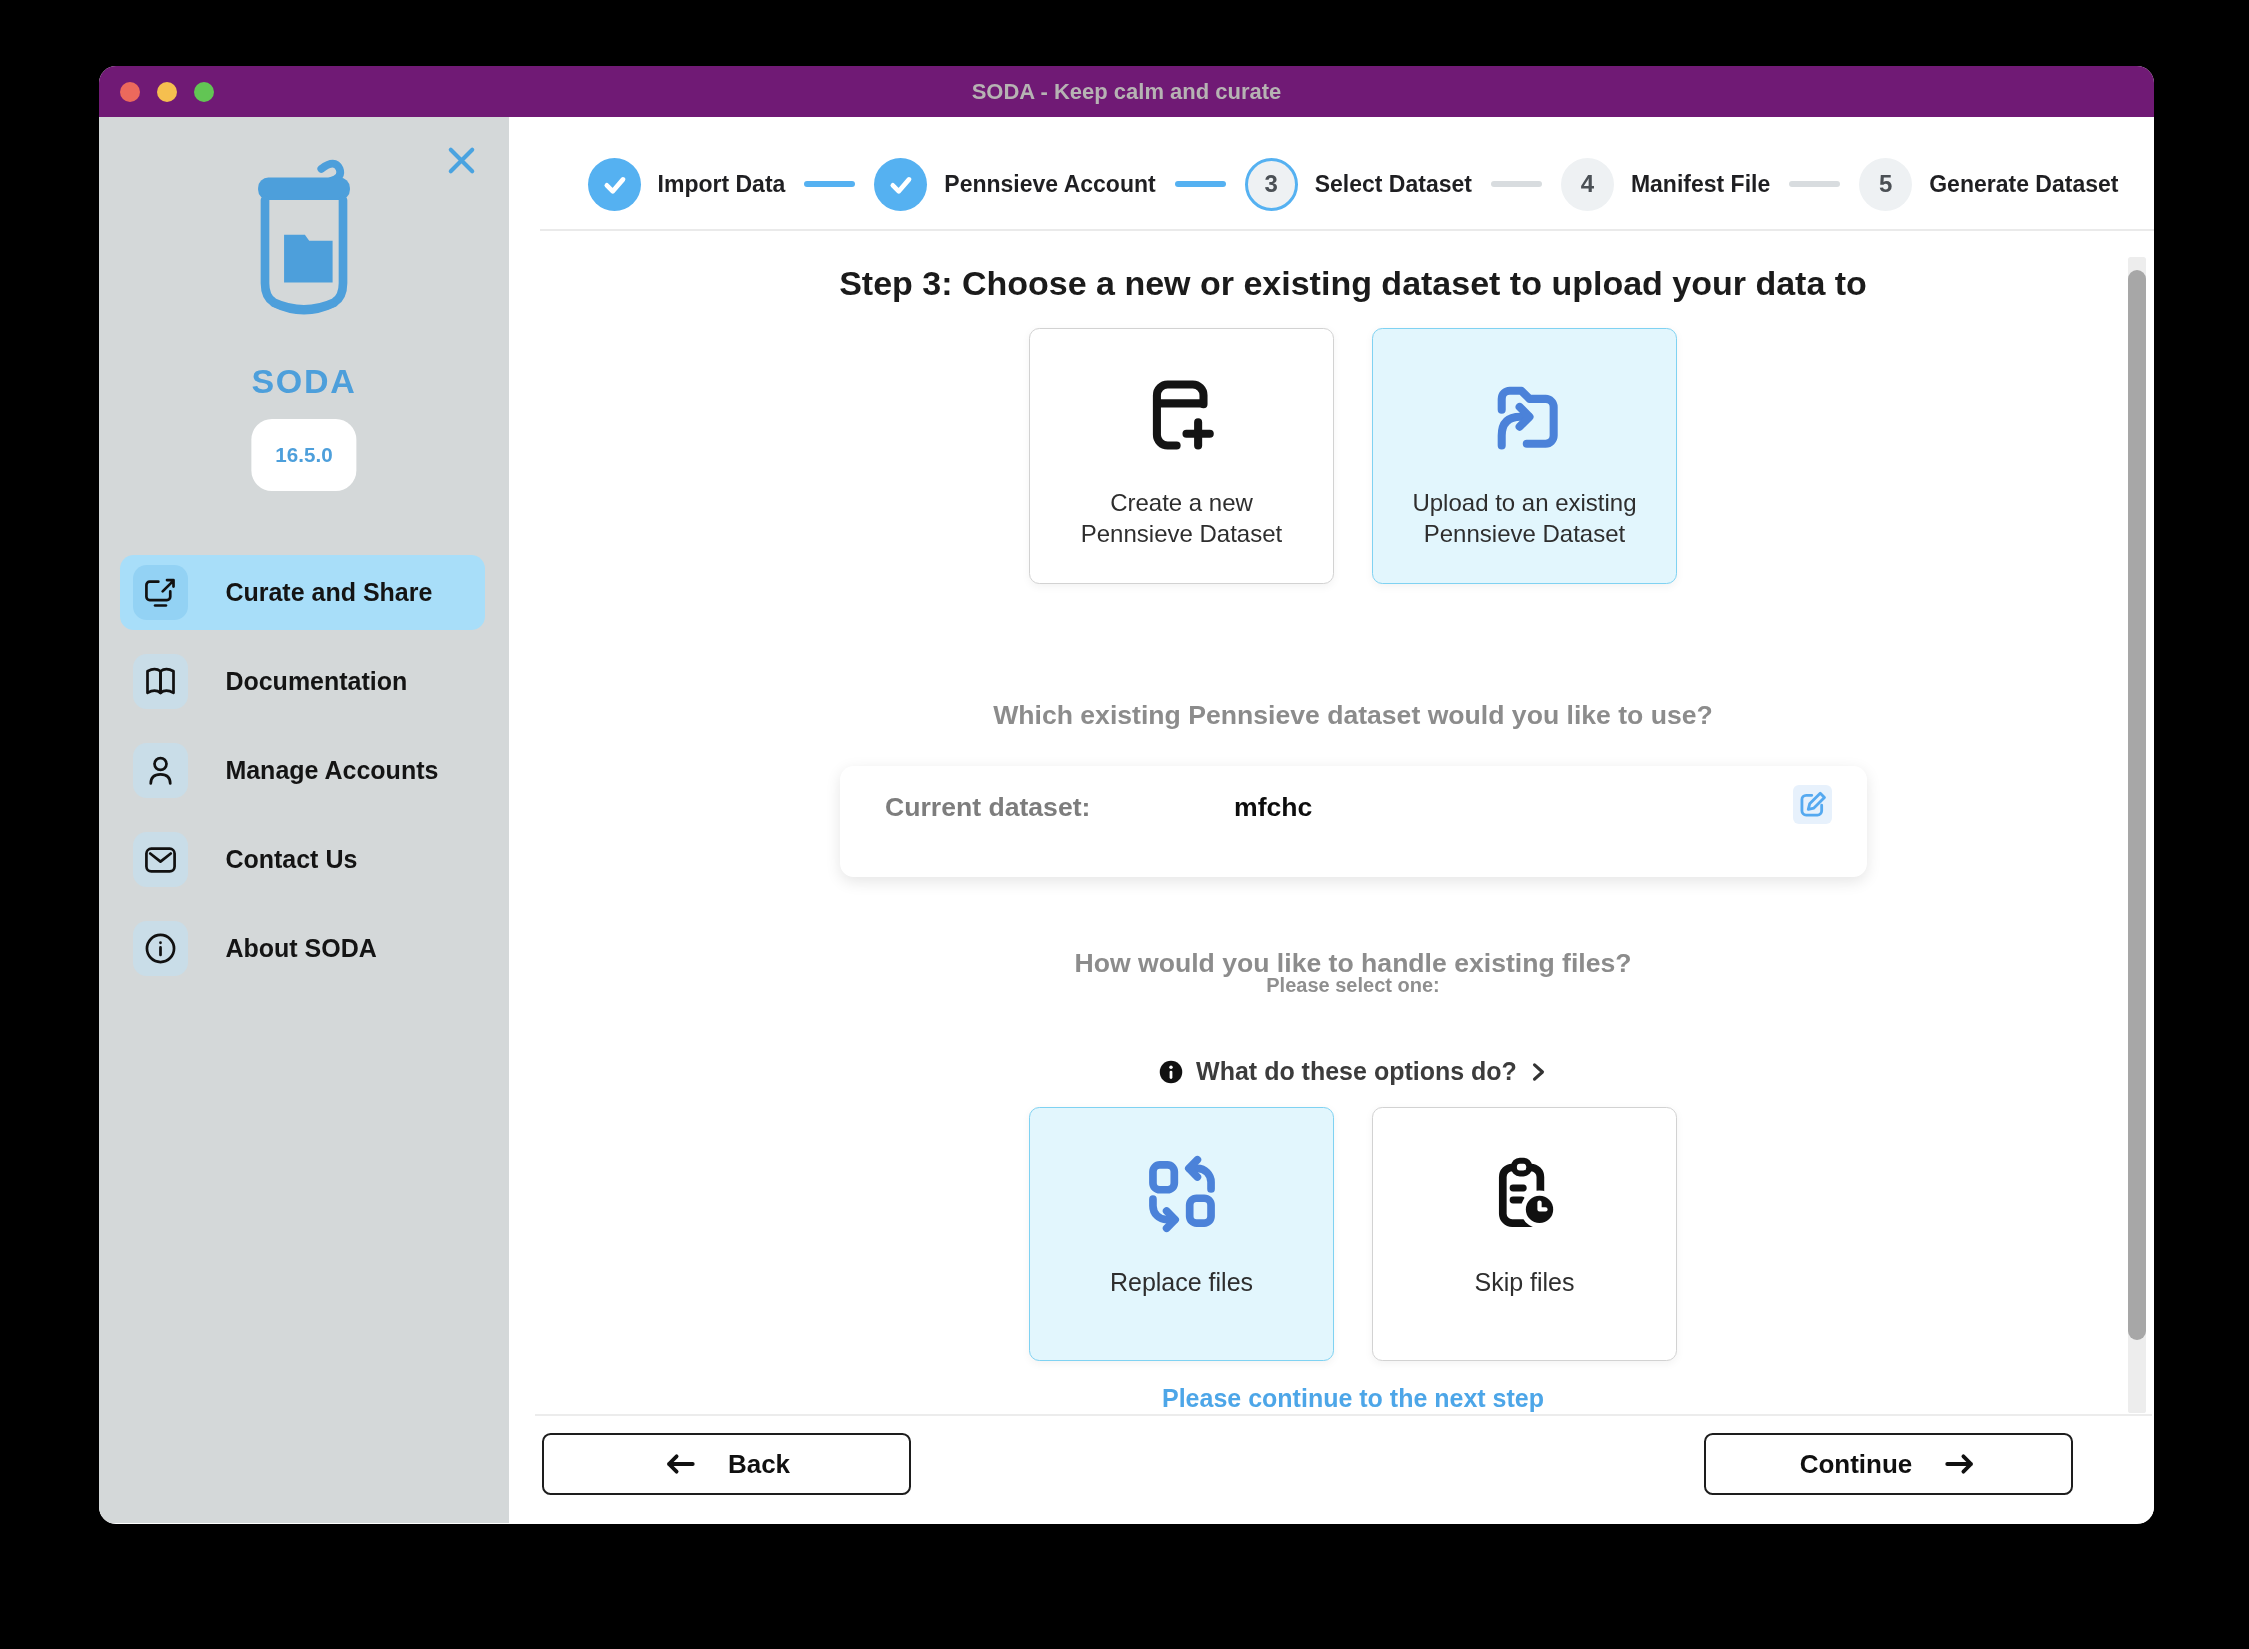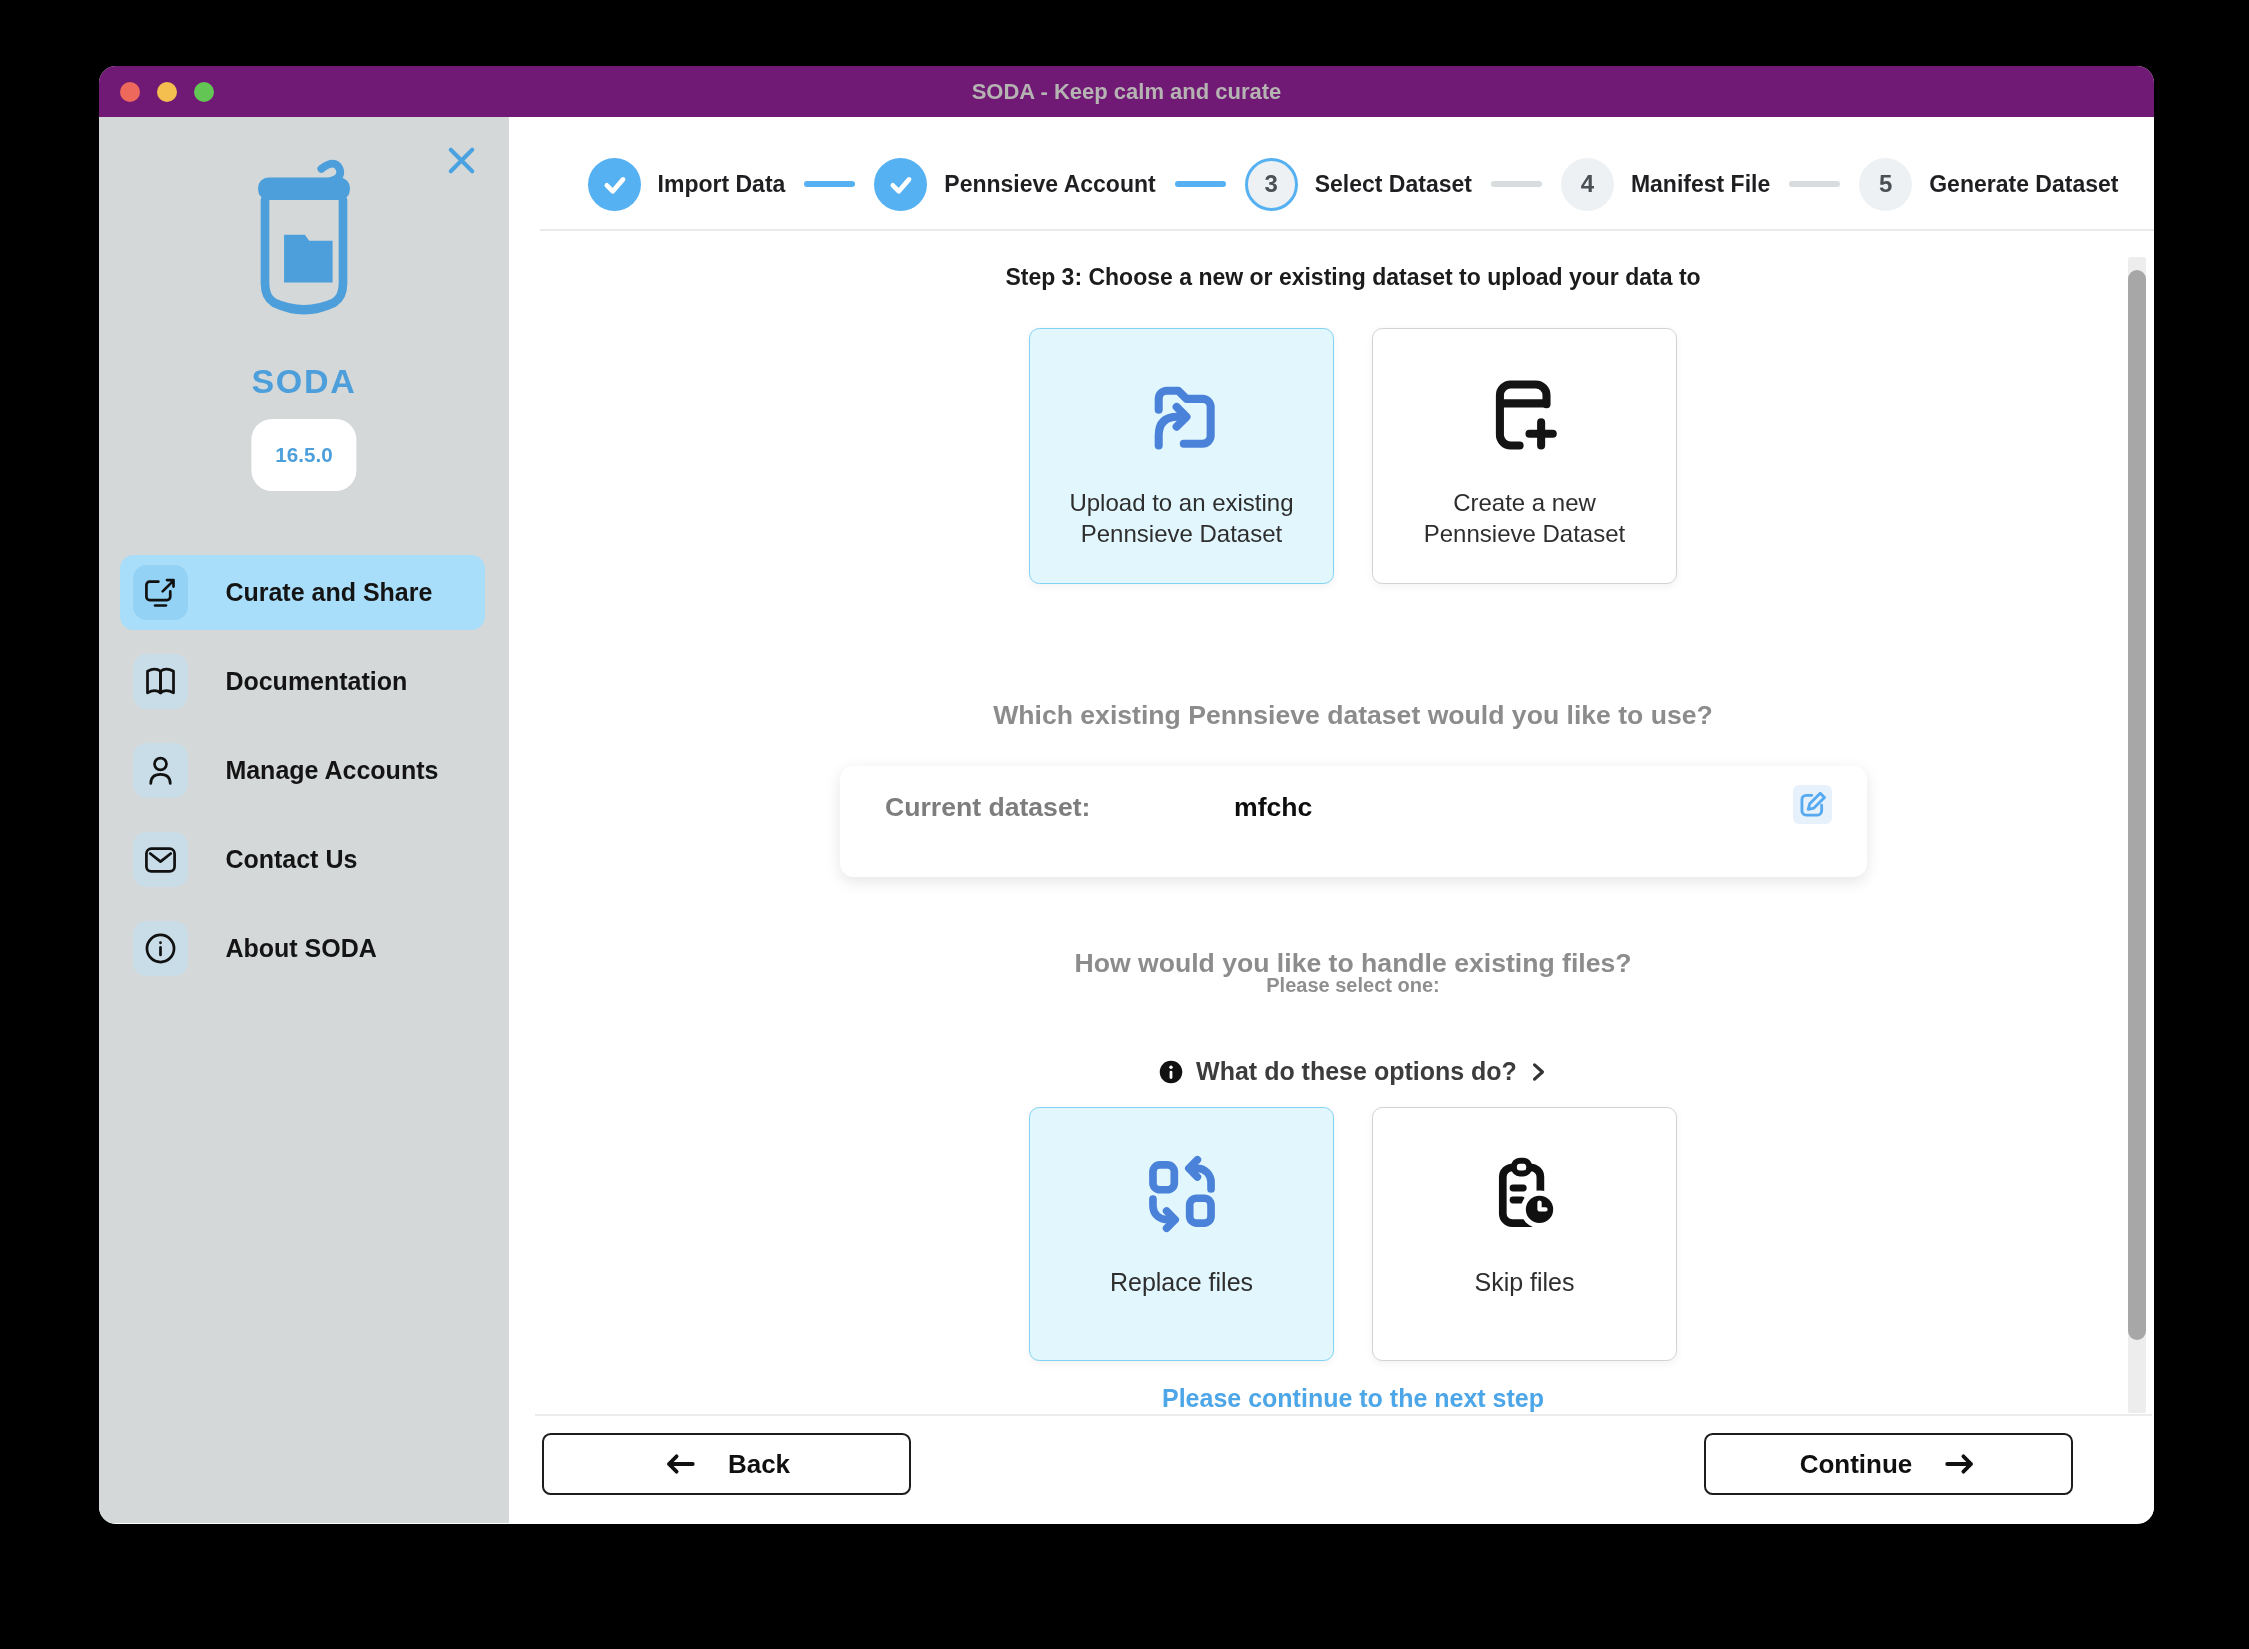--- a/index.html
+++ b/index.html
@@ -36,21 +36,21 @@
   .step-circle.done{background:#55b1f1}
   .step-circle.current{background:#eef1f3;border:3.4px solid #55b1f1}
   .step-circle.todo{background:#eef1f3}
   .step-num{font-size:24px;font-weight:bold;color:#4b5055}
   .step-label{font-size:23px;font-weight:bold;color:#1f1f22;white-space:nowrap}
   .connector{width:51px;height:6px;border-radius:3.4px;flex-shrink:0}
   .connector.done{background:#55b1f1}.connector.todo{background:#d8dcdf}
   .stepper-rule{position:absolute;top:112px;left:31px;right:0;height:1.7px;background:#eaeaea}
 
   .centered{position:absolute;left:43px;right:0;text-align:center}
-  .h-step3{top:147px;font-size:23px;font-weight:bold;color:#1b1b1b}
+  .h-step3{top:147px;font-size:34px;font-weight:bold;color:#1b1b1b}
   .cards-row{position:absolute;left:43px;right:0;display:flex;justify-content:center;gap:38px}
   .cards-row.r1{top:211px}
   .cards-row.r2{top:990px}
   .option-card{width:305px;height:256px;border-radius:10.3px;background:#fff;border:1.7px solid #d2d2d2;
     box-shadow:0 2.6px 8.6px rgba(0,0,0,.05);display:flex;flex-direction:column;align-items:center;padding-top:43px;cursor:pointer}
   .cards-row.r2 .option-card{height:254px}
   .option-card.selected{background:#e2f6fd;border-color:#7fd2f2}
   .card-icon{height:86px;display:flex;align-items:center;justify-content:center;margin-bottom:29px}
   .card-label{font-size:24px;color:#2e2e2e;line-height:1.3;max-width:225px;text-align:center;font-weight:500}
   .cards-row.r2 .card-label{font-size:25px}
@@ -205,39 +205,39 @@
             <span class="step-num">5</span>
           </div>
           <div class="step-label">Generate Dataset</div>
         </div>
       </div>
       <div class="stepper-rule"></div>
 
       <div class="centered h-step3">Step 3: Choose a new or existing dataset to upload your data to</div>
 
       <div class="cards-row r1">
+        <div class="option-card">
+          <div class="card-icon">
+            <svg width="86" height="86" viewBox="0 0 96 96" fill="none" stroke="#141414" stroke-width="9" stroke-linecap="round" stroke-linejoin="round">
+              <path d="M72 36 v-10 a12 12 0 0 0 -12 -12 H32 a12 12 0 0 0 -12 12 v44 a12 12 0 0 0 12 12 h10"></path>
+              <path d="M21 35 h50"></path>
+              <path d="M66 56 v26 M53 69 h26"></path>
+            </svg>
+          </div>
+          <div class="card-label">Create a new Pennsieve Dataset</div>
+        </div>
         <div class="option-card selected">
           <div class="card-icon">
             <svg width="86" height="86" viewBox="0 0 96 96" fill="none" stroke="#4b82d9" stroke-width="9" stroke-linecap="round" stroke-linejoin="round">
               <path d="M22 42 v-12 a9 9 0 0 1 9 -9 h13 l9 9 h18 a9 9 0 0 1 9 9 v32 a9 9 0 0 1 -9 9 H50"></path>
               <path d="M22 82 v-11 q0 -21 21 -21 h9"></path>
               <path d="M42 39 l11 11 -11 11"></path>
             </svg>
           </div>
           <div class="card-label">Upload to an existing Pennsieve Dataset</div>
-        </div>
-        <div class="option-card">
-          <div class="card-icon">
-            <svg width="86" height="86" viewBox="0 0 96 96" fill="none" stroke="#141414" stroke-width="9" stroke-linecap="round" stroke-linejoin="round">
-              <path d="M72 36 v-10 a12 12 0 0 0 -12 -12 H32 a12 12 0 0 0 -12 12 v44 a12 12 0 0 0 12 12 h10"></path>
-              <path d="M21 35 h50"></path>
-              <path d="M66 56 v26 M53 69 h26"></path>
-            </svg>
-          </div>
-          <div class="card-label">Create a new Pennsieve Dataset</div>
         </div>
       </div>
 
       <div class="centered h-which">Which existing Pennsieve dataset would you like to use?</div>
 
       <div class="dataset-bar">
         <div class="ds-label">Current dataset:</div>
         <div class="ds-value">mfchc</div>
         <div class="edit-btn">
           <svg width="31" height="31" viewBox="0 0 44 44" fill="none" stroke="#55a9f0" stroke-width="4" stroke-linecap="round" stroke-linejoin="round">

